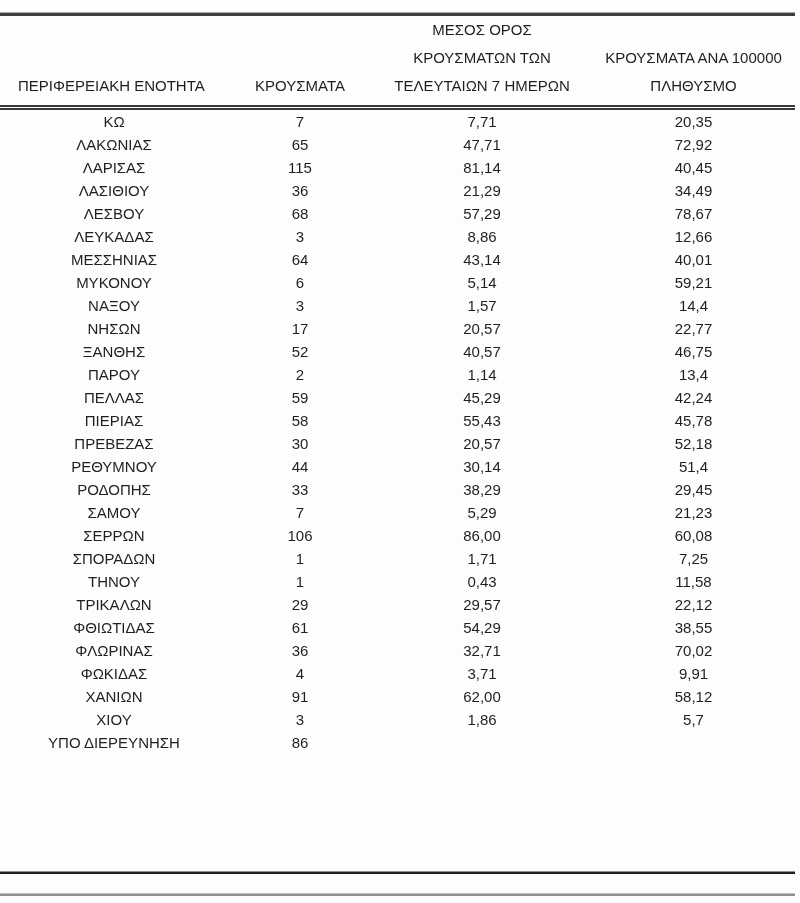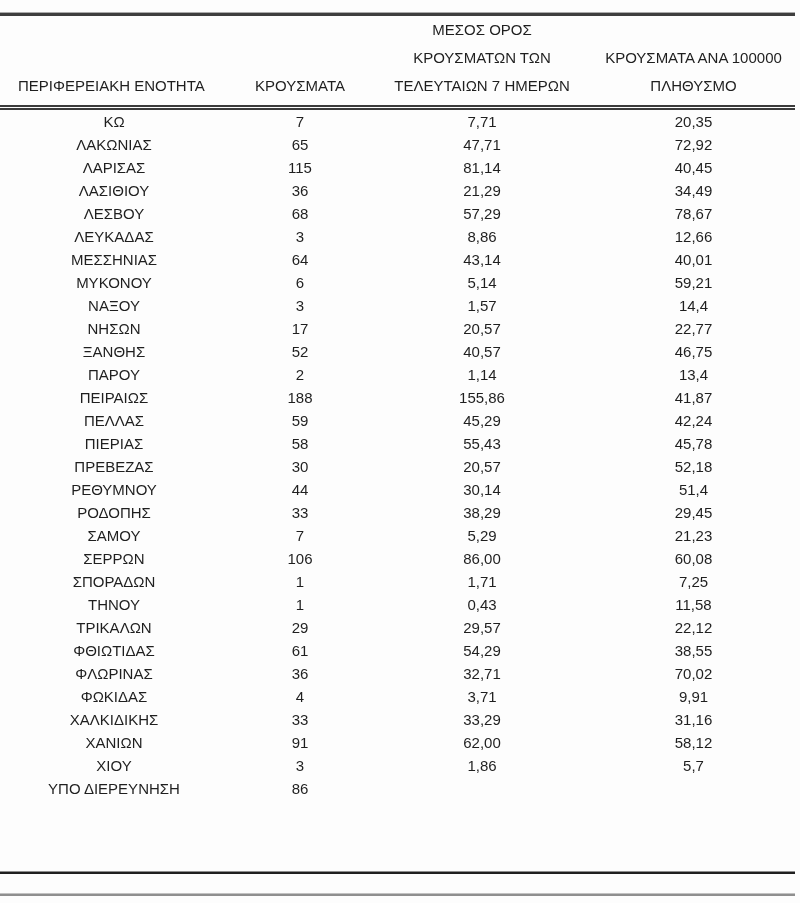--- a/index.html
+++ b/index.html
@@ -171,26 +171,20 @@
           <td>40,57</td>
           <td>46,75</td>
         </tr>
         <tr>
           <td>ΠΑΡΟΥ</td>
           <td>2</td>
           <td>1,14</td>
           <td>13,4</td>
         </tr>
         <tr>
-          <td>ΠΕΙΡΑΙΩΣ</td>
-          <td>188</td>
-          <td>155,86</td>
-          <td>41,87</td>
-        </tr>
-        <tr>
           <td>ΠΕΛΛΑΣ</td>
           <td>59</td>
           <td>45,29</td>
           <td>42,24</td>
         </tr>
         <tr>
           <td>ΠΙΕΡΙΑΣ</td>
           <td>58</td>
           <td>55,43</td>
           <td>45,78</td>
@@ -255,26 +249,20 @@
           <td>32,71</td>
           <td>70,02</td>
         </tr>
         <tr>
           <td>ΦΩΚΙΔΑΣ</td>
           <td>4</td>
           <td>3,71</td>
           <td>9,91</td>
         </tr>
         <tr>
-          <td>ΧΑΛΚΙΔΙΚΗΣ</td>
-          <td>33</td>
-          <td>33,29</td>
-          <td>31,16</td>
-        </tr>
-        <tr>
           <td>ΧΑΝΙΩΝ</td>
           <td>91</td>
           <td>62,00</td>
           <td>58,12</td>
         </tr>
         <tr>
           <td>ΧΙΟΥ</td>
           <td>3</td>
           <td>1,86</td>
           <td>5,7</td>

